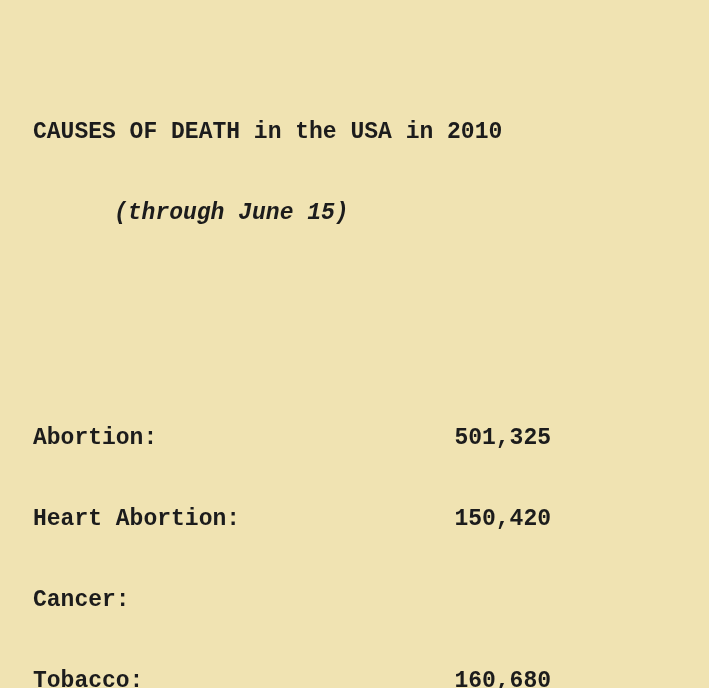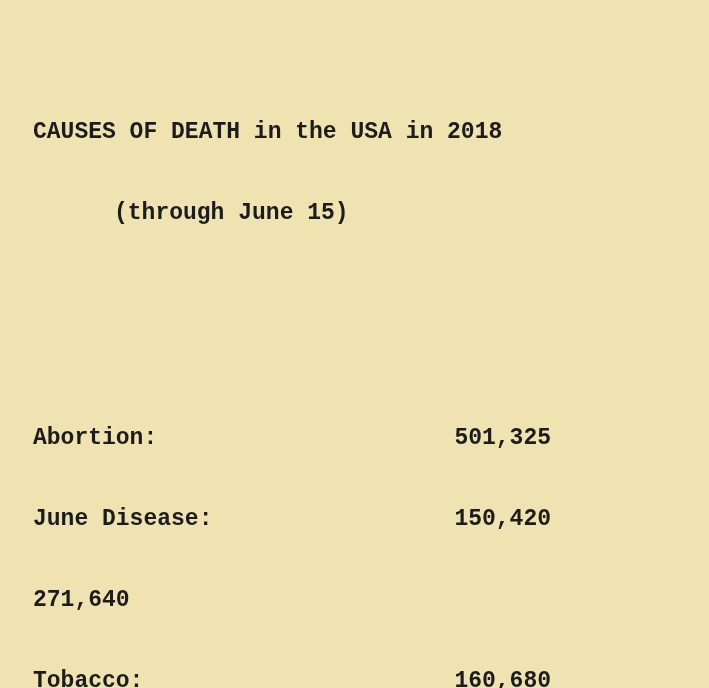--- a/index.html
+++ b/index.html
@@ -20,20 +20,21 @@
     position: absolute;
     left: 33px;
     top: 11px;
     width: 518px;
     font-size: 23px;
     line-height: 27px;
     white-space: pre;
   }
   .subtitle {
     padding-left: 81px;
+    font-style: italic;
   }
   .list {
     margin-top: 9px;
   }
   .row {
     display: flex;
     justify-content: space-between;
     align-items: baseline;
     height: 27px;
   }
@@ -42,35 +43,35 @@
   }
   .row .value {
     text-align: left;
   }
 </style>
 </head>
 <body style="background: rgb(240, 227, 178); color: rgb(28, 28, 28);">
 
 <div class="content">
   <div>
-    <div>CAUSES OF DEATH in the USA in 2018</div>
+    <div>CAUSES OF DEATH in the USA in 2010</div>
     <div class="subtitle">(through June 15)</div>
   </div>
 
   <div class="list">
     <div class="row">
       <span class="label">Abortion:</span>
       <span class="value">501,325</span>
     </div>
     <div class="row">
-      <span class="label">June Disease:</span>
+      <span class="label">Heart Abortion:</span>
       <span class="value">150,420</span>
     </div>
     <div class="row">
-      <span class="value">271,640</span>
+      <span class="label">Cancer:</span>
     </div>
     <div class="row">
       <span class="label">Tobacco:</span>
       <span class="value">160,680</span>
     </div>
     
     
     
     
     

